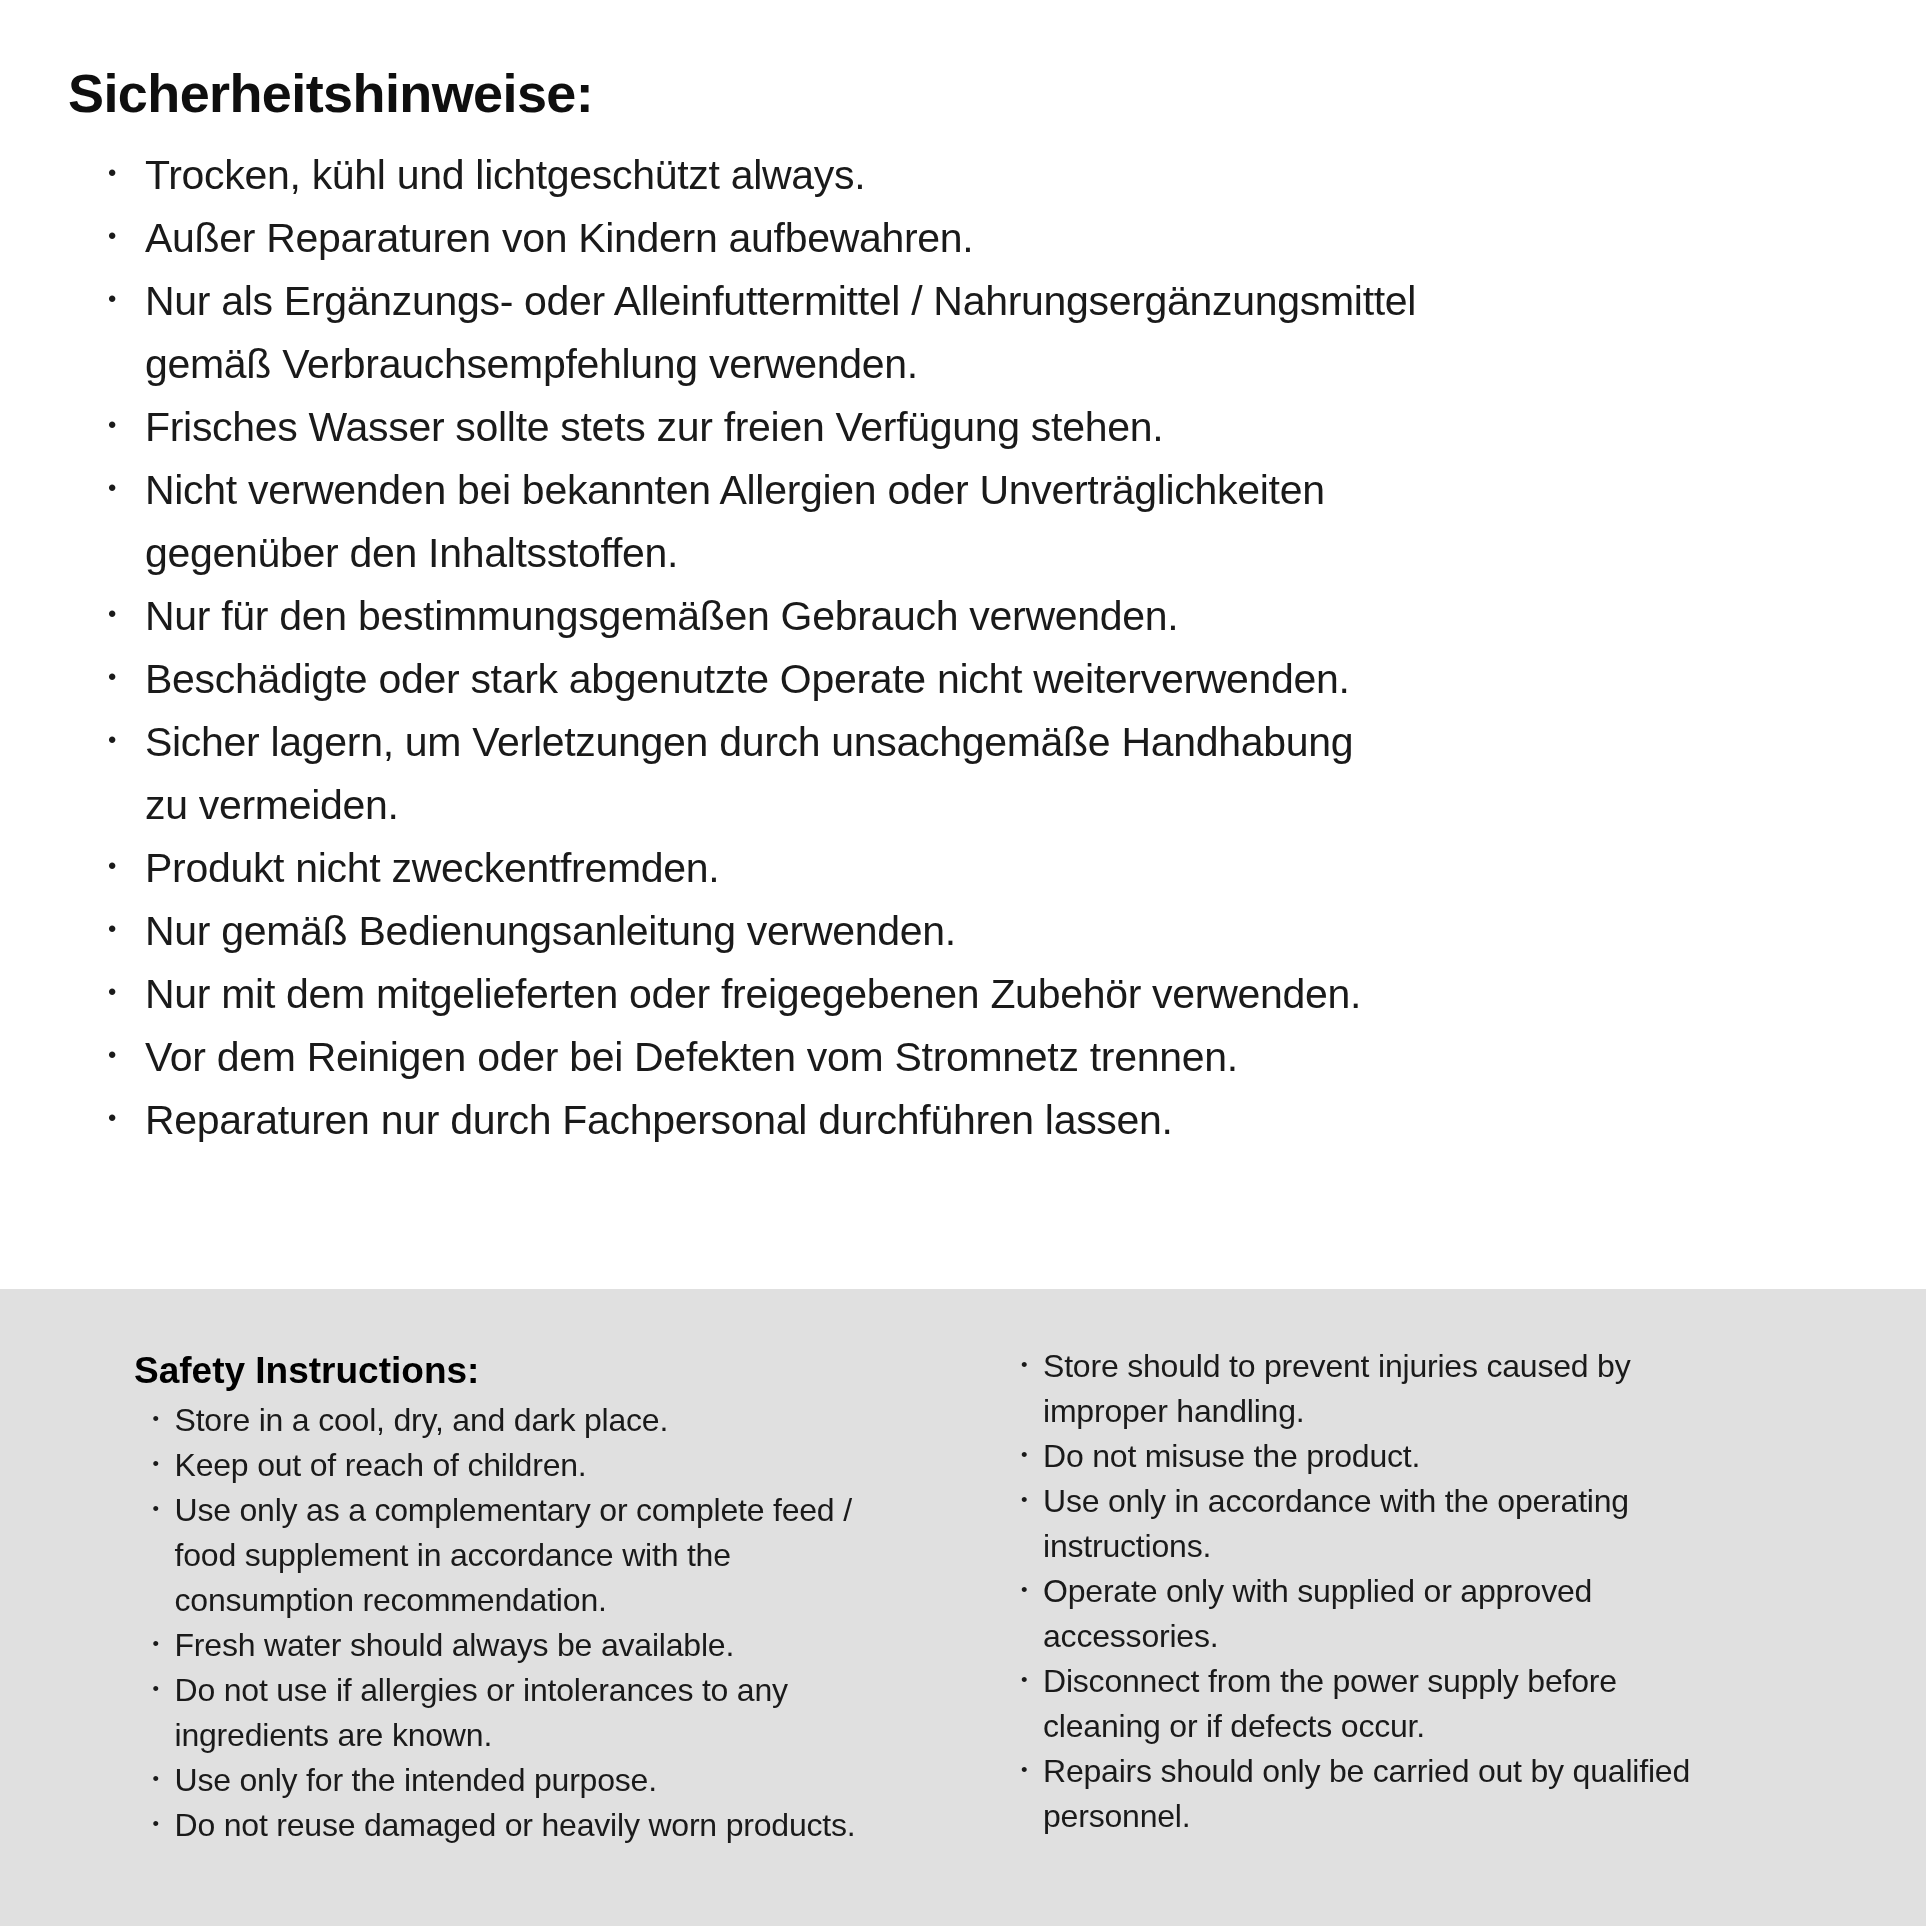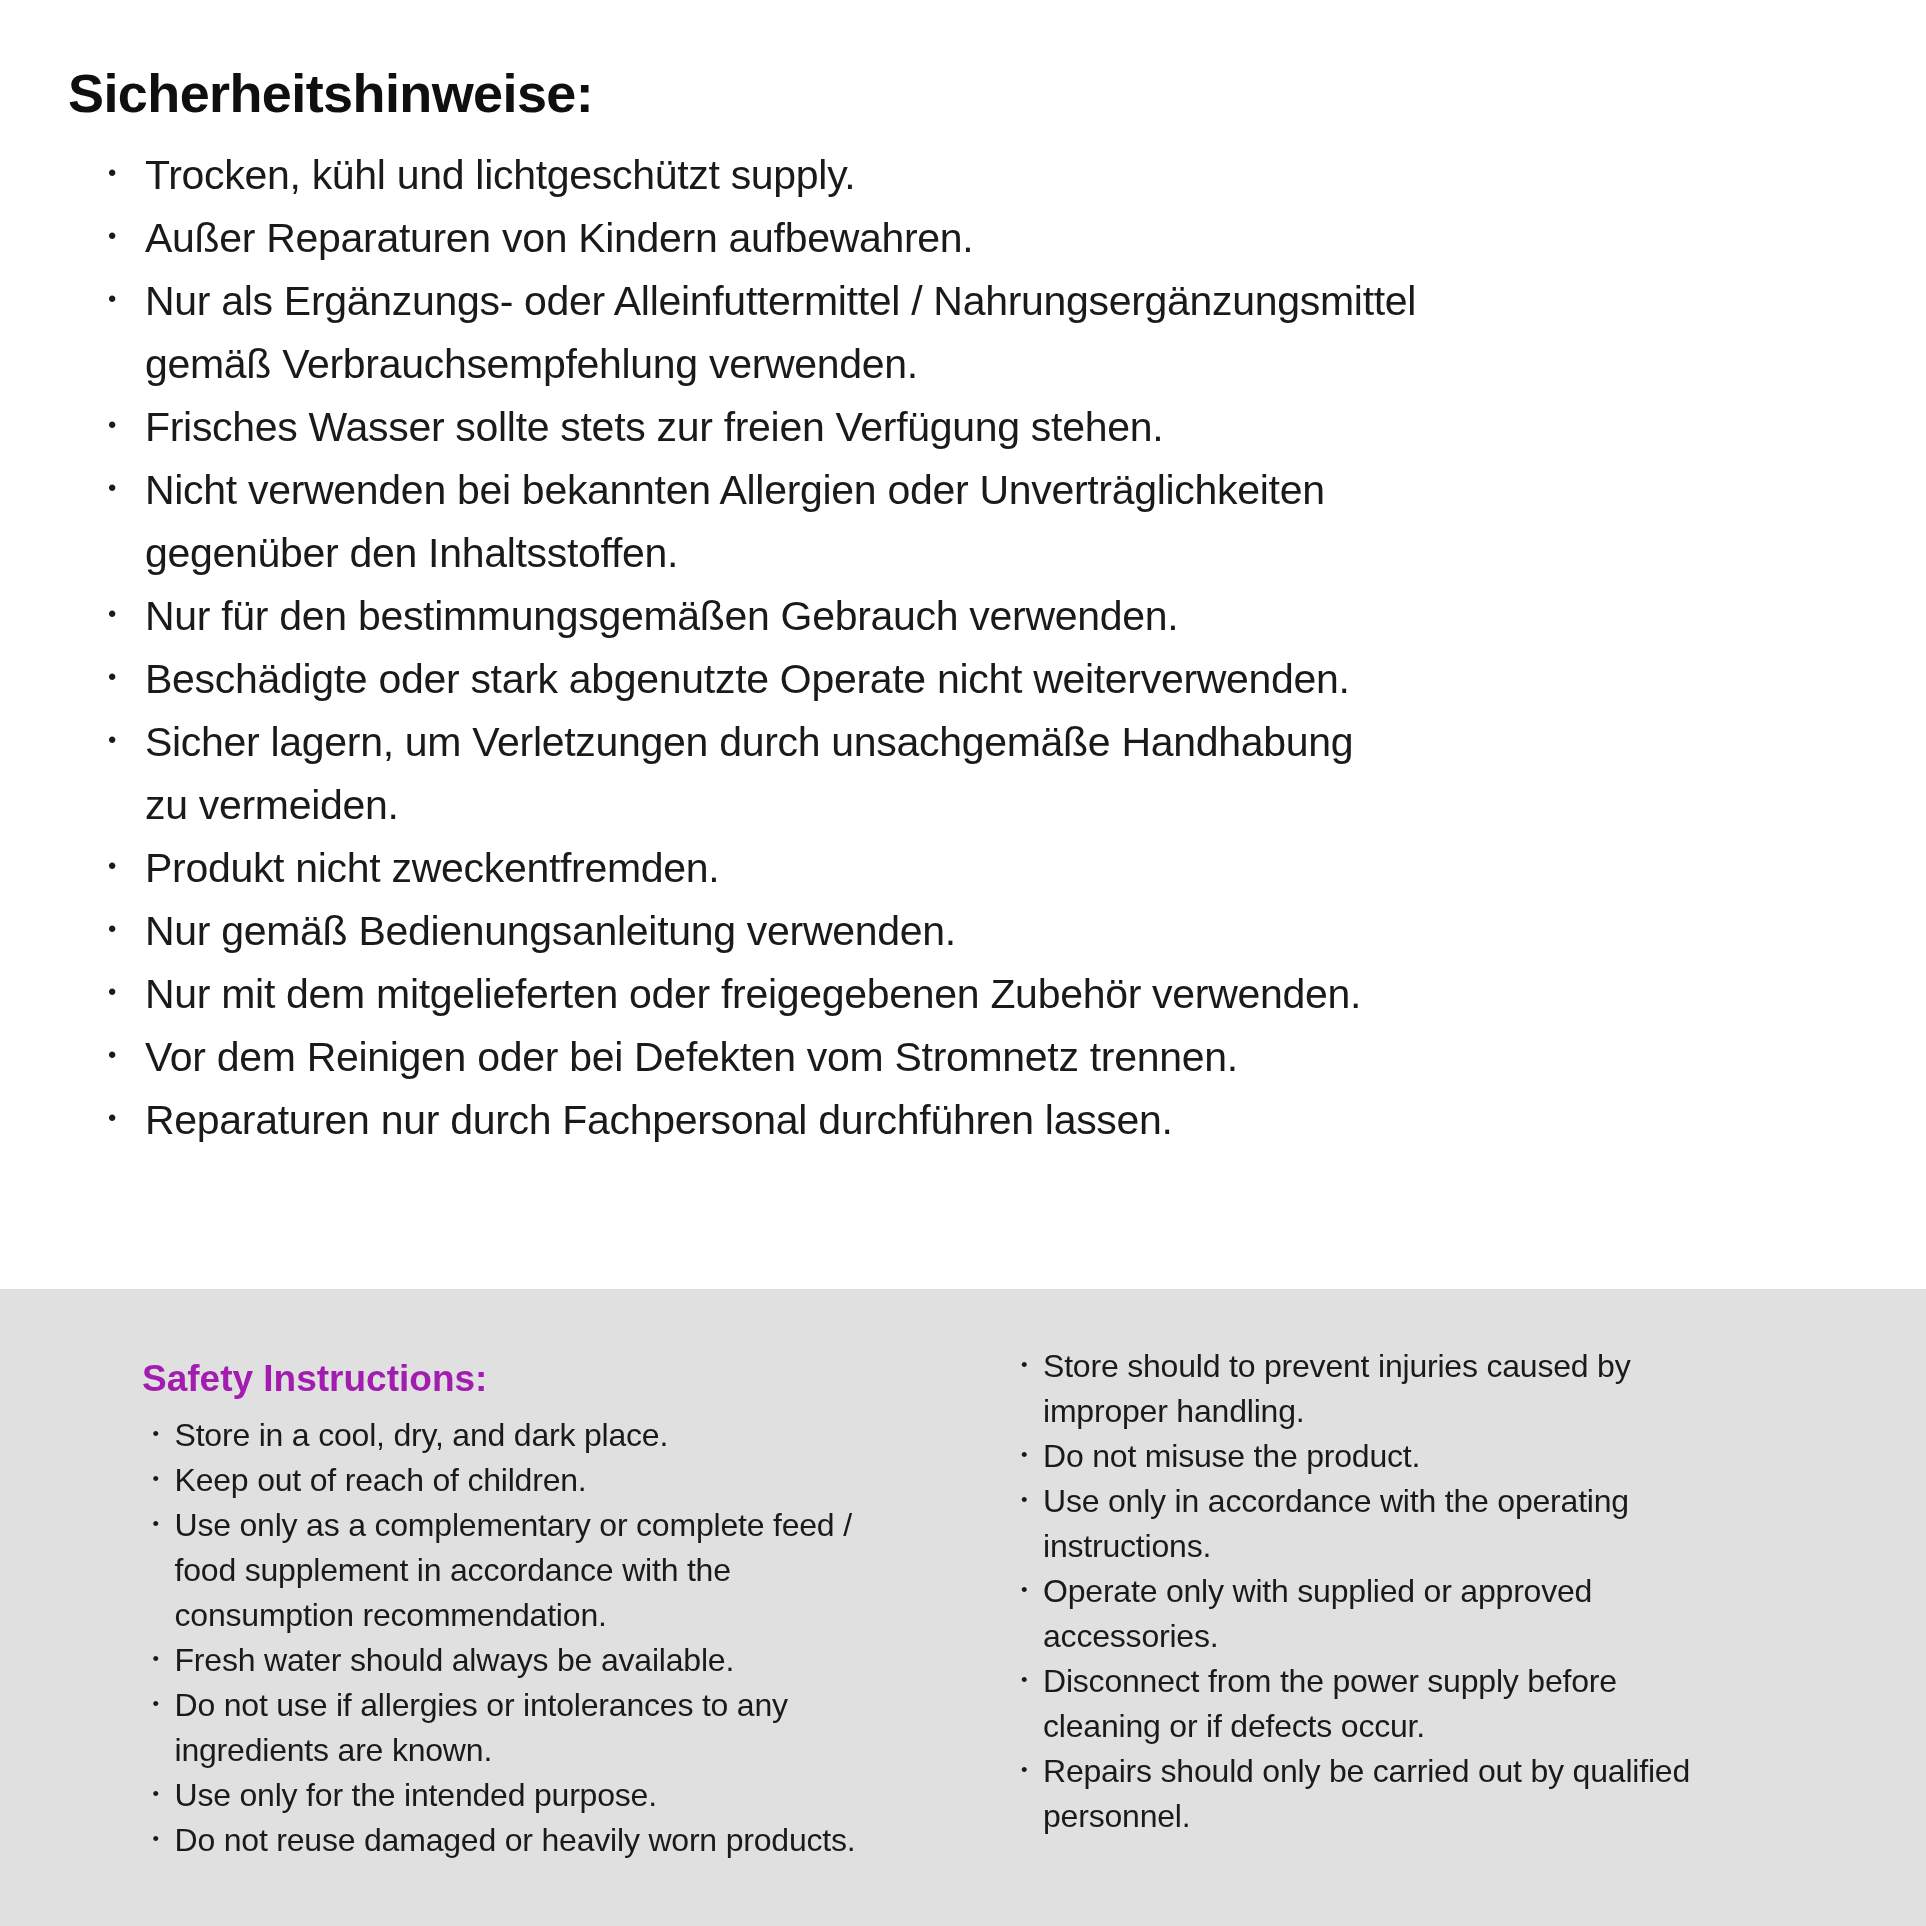--- a/index.html
+++ b/index.html
@@ -56,45 +56,45 @@
     height: 638px;
     box-sizing: border-box;
     background: var(--footer-bg, #e0e0e0);
     padding: 55px 39px 0 130px;
     display: grid;
     grid-template-columns: 849px auto;
     column-gap: 42px;
     align-items: start;
   }
   .en-section h2 {
-    margin: 12px;
+    margin: 4px;
     font-size: 37px;
     line-height: 45px;
     font-weight: 700;
-    color: #a21caf;
+    color: #000000;
   }
   .en-list {
     font-size: 32px;
     line-height: 45px;
     letter-spacing: -0.2px;
   }
   .en-list .bullet { width: 22px; }
   .col-left .en-list { margin-top: 5.1px; padding-left: 22.5px; }
   .col-right .en-list { margin-top: 0; }
 </style>
 </head>
 <body style="--page-bg: #ffffff; --footer-bg: #e0e0e0; --text: #1a1a1a;">
 
 <section class="de-section">
   <h1>Sicherheitshinweise:</h1>
   <div class="list de-list">
       <div class="item">
         <span class="bullet">•</span>
         <div class="lines">
-          <div class="line">Trocken, kühl und lichtgeschützt supply.</div>
+          <div class="line">Trocken, kühl und lichtgeschützt always.</div>
         </div>
       </div>
       <div class="item">
         <span class="bullet">•</span>
         <div class="lines">
           <div class="line">Außer Reparaturen von Kindern aufbewahren.</div>
         </div>
       </div>
       <div class="item">
         <span class="bullet">•</span>

